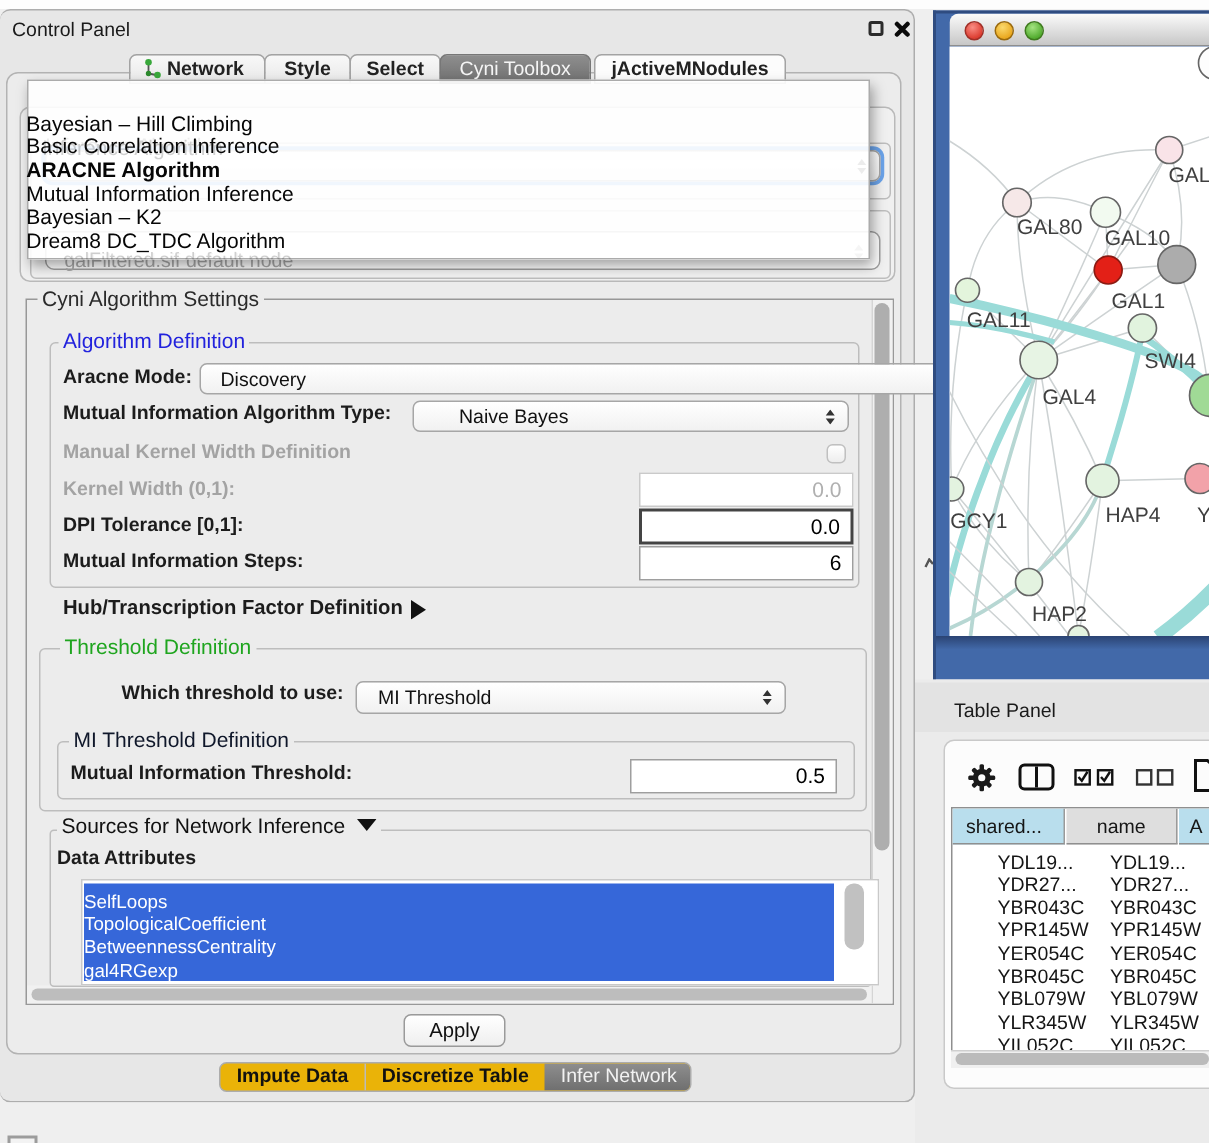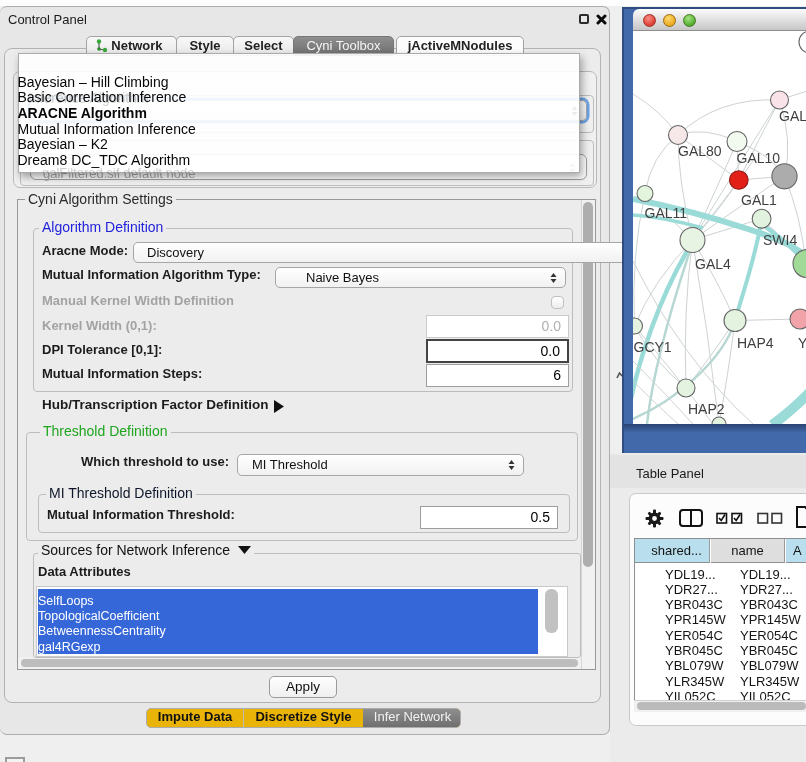--- a/index.html
+++ b/index.html
@@ -115,32 +115,32 @@
 <div class="abs gbox" style="left:38px;top:494px;width:532px;height:39px;"></div>
 <div class="abs gtitle" style="left:46px;top:487px;color:#0f172a;">MI Threshold Definition</div>
 <div class="abs lbl" style="left:47px;top:507px;">Mutual Information Threshold:</div>
 <div class="abs inp" style="left:420px;top:506px;width:138px;height:23px;border:1px solid #9e9e9e;line-height:21px;padding-right:7px;">0.5</div>
 
 <div class="abs gbox" style="left:33px;top:553px;width:548px;height:105px;border-radius:3px;"></div>
 <div class="abs gtitle" style="left:38px;top:544px;color:#111;">Sources for Network Inference&nbsp;&nbsp;<svg style="display:inline-block;vertical-align:1px;" width="13" height="8" viewBox="0 0 13 8">
         <path d="M0,0 L13,0 L6.5,8 Z" fill="#111"></path>
       </svg></div>
 <div class="abs lbl" style="left:38px;top:564px;">Data Attributes</div>
-<div class="abs" style="left:36px;top:586px;width:532px;height:71px;background:#fff;border:1px solid #c9c9c9;overflow:hidden;">
+<div class="abs" style="left:54px;top:586px;width:532px;height:71px;background:#fff;border:1px solid #c9c9c9;overflow:hidden;">
   <div style="position:absolute;left:1px;top:2px;width:500px;height:65px;background:#3667d9;"></div>
   <div style="position:absolute;left:1px;top:6.5px;font-size:12.5px;color:#fff;line-height:15.4px;white-space:nowrap;">SelfLoops<br>TopologicalCoefficient<br>BetweennessCentrality<br>gal4RGexp</div>
   <div style="position:absolute;left:506px;top:0;width:26px;height:71px;background:#fff;"></div>
   <div style="position:absolute;left:508px;top:2px;width:13px;height:44px;background:#c1c1c1;border-radius:6px;"></div>
 </div>
 
 <div class="abs" style="left:269px;top:676px;width:68px;height:22px;background:linear-gradient(#fff,#efefef);border:1px solid #9a9a9a;border-radius:5px;text-align:center;font-size:13.5px;color:#111;line-height:20px;">Apply</div>
 
 <div class="abs" style="left:146px;top:708px;width:315px;height:20px;background:#eab308;border:1px solid #acacac;border-radius:5px;overflow:hidden;">
   <div class="seg" style="left:0;width:96px;">Impute Data</div>
-  <div class="seg" style="left:96px;width:120px;border-left:1px solid #bbb;">Discretize Style</div>
+  <div class="seg" style="left:96px;width:120px;border-left:1px solid #bbb;">Discretize Table</div>
   <div class="seg" style="left:216px;width:99px;background:linear-gradient(#8e8e8e,#6f6f6f);color:#f2f2f2;font-weight:normal;">Infer Network</div>
 </div>
 
 <div class="abs" style="left:5px;top:757px;width:20px;height:12px;background:#f3f3f3;border:2px solid #9c9c9c;"></div>
 
 <svg class="abs" style="left:616px;top:372px;" width="7" height="7" viewBox="0 0 7 7">
       <path d="M1,6 L3.5,1 L6,4" fill="none" stroke="#555" stroke-width="1.6"></path>
     </svg>
 
 <div class="abs" style="left:622px;top:7px;width:184px;height:446px;background:#4269a9;border-left:2px solid #2f4c80;border-top:2px solid #2f4c80;"></div>
@@ -271,21 +271,21 @@
   <g fill="none" stroke="#333" stroke-width="1.6">
         <rect x="1" y="1.5" width="9.5" height="9.5"></rect>
         <rect x="15" y="1.5" width="9.5" height="9.5"></rect>
       </g>
 </svg>
 <svg class="abs" style="left:795px;top:506px;" width="16" height="22" viewBox="0 0 16 22">
   <path d="M2,1 L10,1 L15,6 L15,21 L2,21 Z" fill="none" stroke="#111" stroke-width="2"></path>
 </svg>
 
 <div class="abs" style="left:634px;top:538px;width:172px;height:174px;border:1px solid #8f8f8f;border-right:none;overflow:hidden;background:#fff;">
-  <div style="position:absolute;left:0;top:0;width:75px;height:24px;background:#b9deed;border-right:1px solid #9a9a9a;border-bottom:1px solid #8f8f8f;text-align:center;font-size:13px;color:#151515;line-height:23px;text-indent:9px;">shared...</div>
+  <div style="position:absolute;left:0;top:0;width:75px;height:24px;background:#b9deed;border-right:1px solid #9a9a9a;border-bottom:1px solid #8f8f8f;font-size:13px;color:#151515;line-height:23px;text-indent:9px;">shared...</div>
   <div style="position:absolute;left:76px;top:0;width:74px;height:24px;background:#dedede;border-right:1px solid #9a9a9a;border-bottom:1px solid #8f8f8f;text-align:center;font-size:13px;color:#151515;line-height:23px;">name</div>
   <div style="position:absolute;left:151px;top:0;width:25px;height:24px;background:#b9deed;border-bottom:1px solid #8f8f8f;font-size:13px;color:#151515;line-height:23px;text-indent:7px;">A</div>
 </div>
 <div id="rows">
 <div class="cell" style="left:643px;top:566.5px;">YDL19...</div>
       <div class="cell" style="left:718px;top:566.5px;">YDL19...</div>
       <div class="cell" style="left:795px;top:566.5px;">13</div>
 <div class="cell" style="left:643px;top:581.8px;">YDR27...</div>
       <div class="cell" style="left:718px;top:581.8px;">YDR27...</div>
       <div class="cell" style="left:795px;top:581.8px;">12</div>

